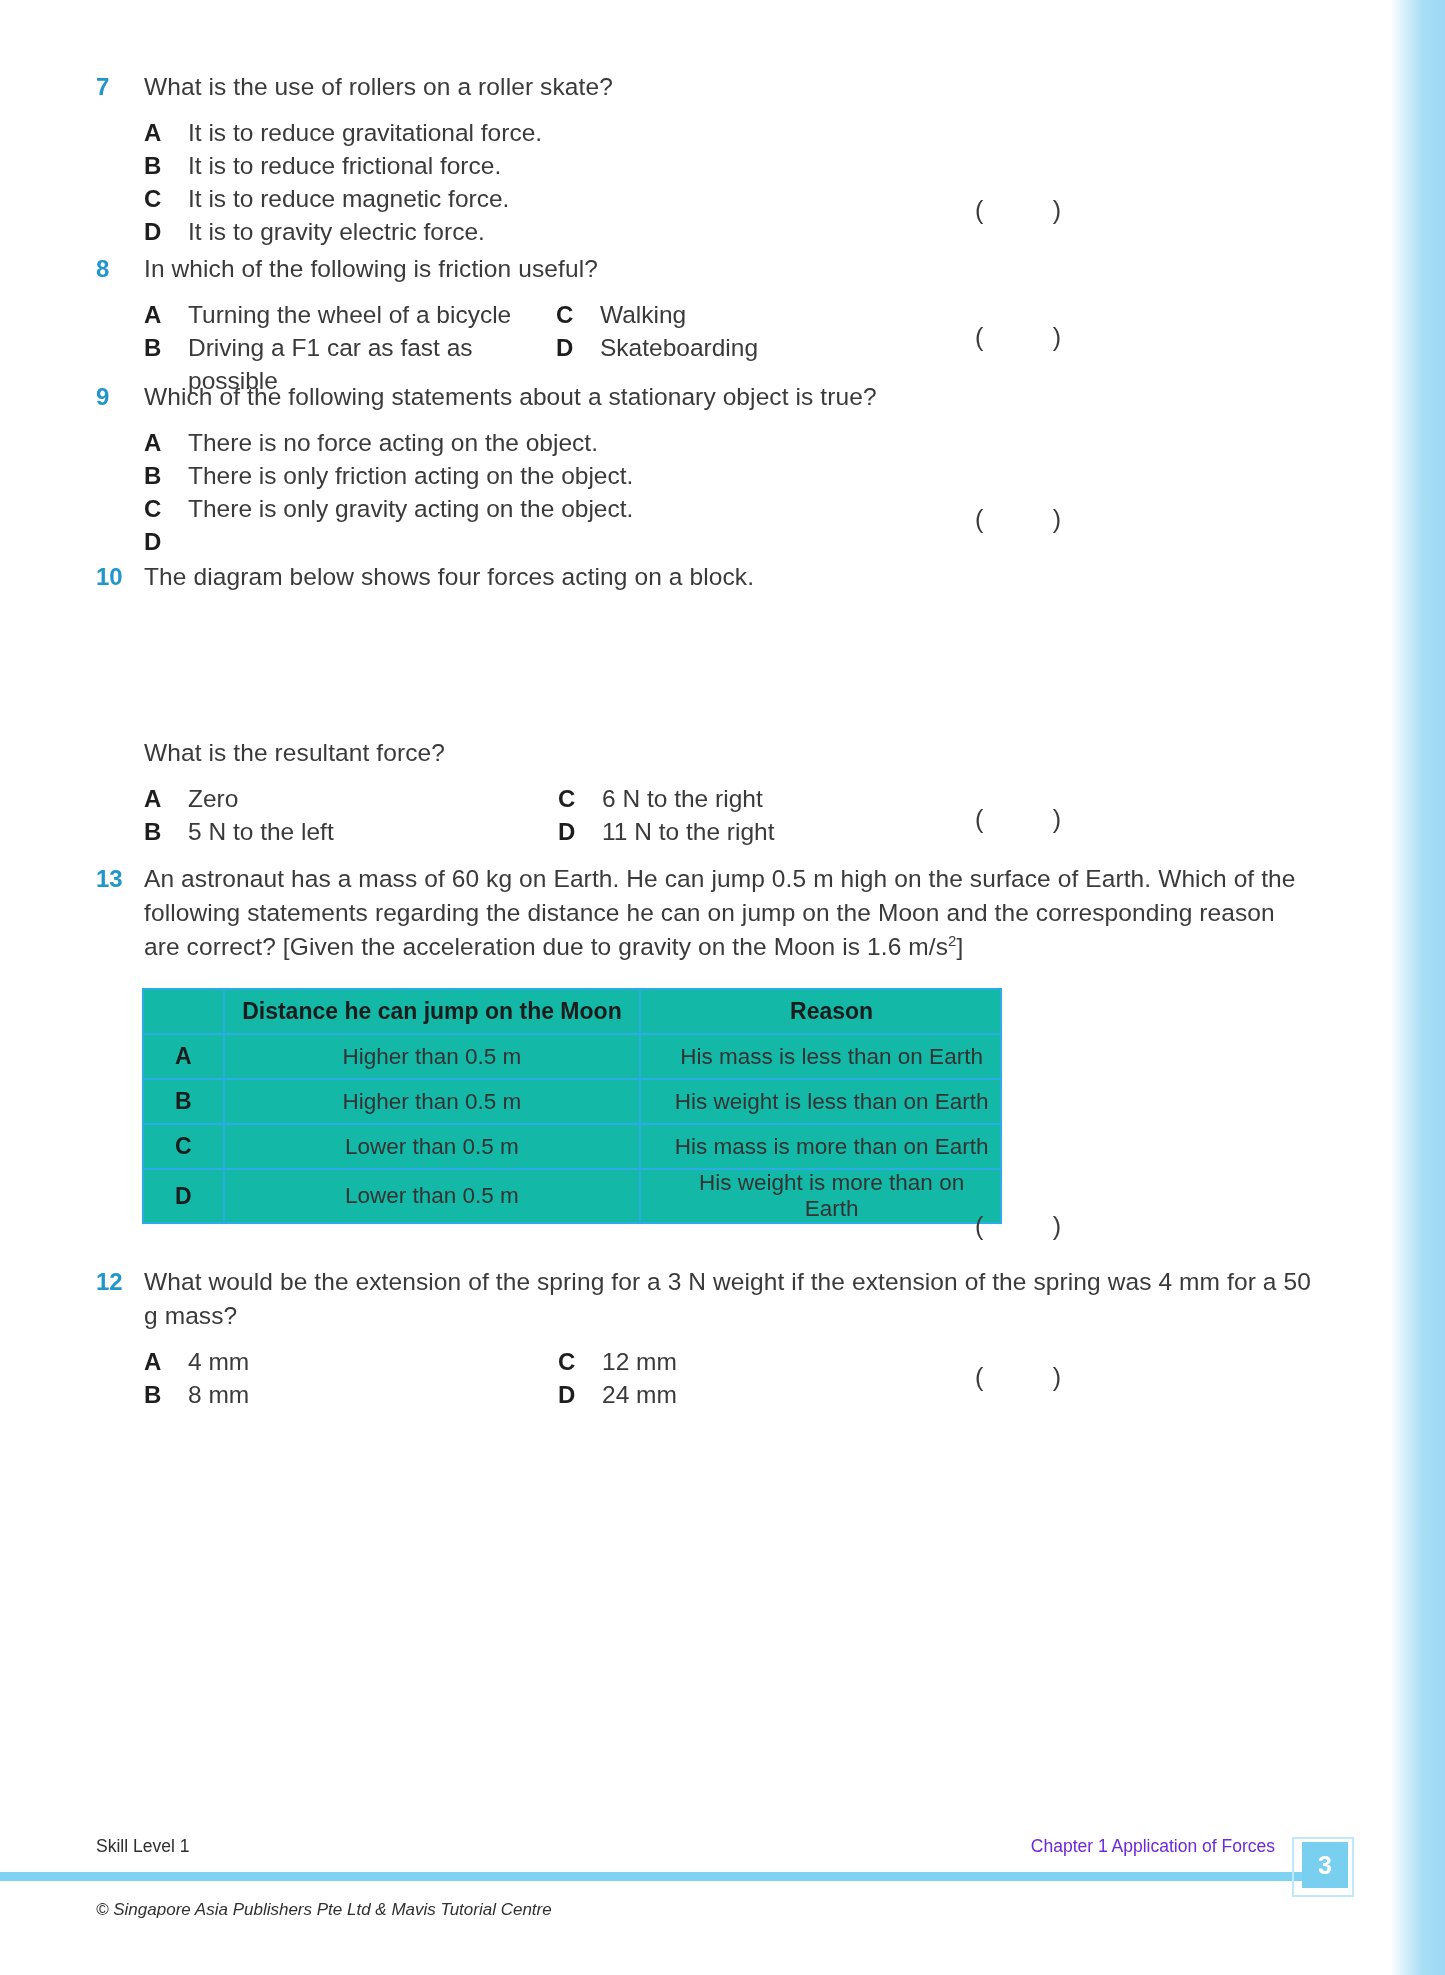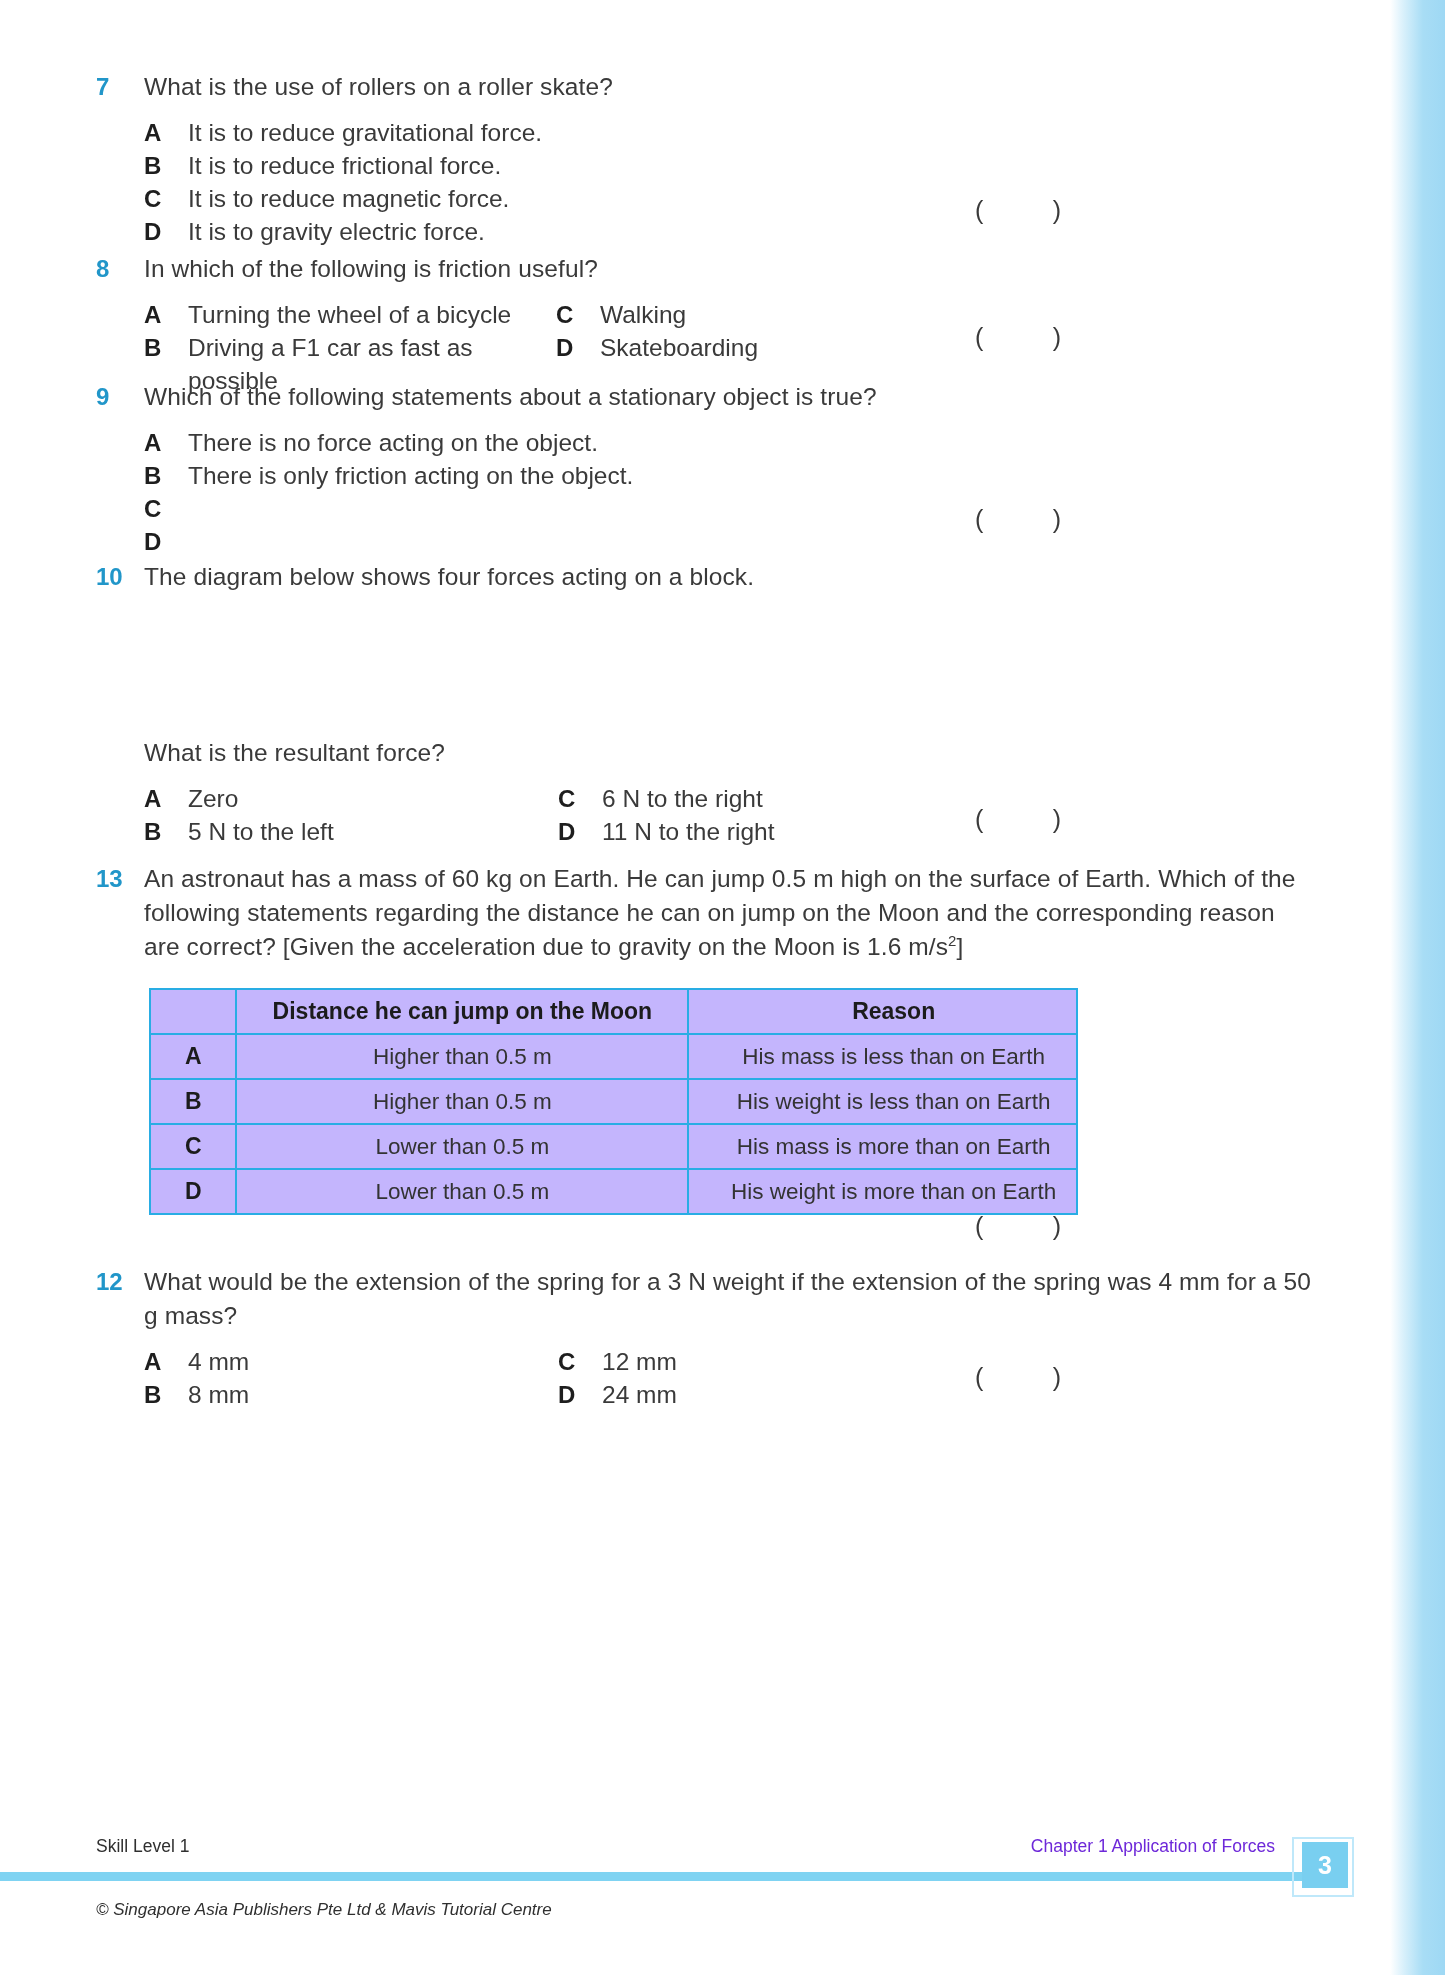--- a/index.html
+++ b/index.html
@@ -107,25 +107,25 @@
     left: 240px;
     top: 610px;
     width: 900px;
     height: 105px;
   }
   .force-svg { display: block; }
 
   
   .tbl {
     position: absolute;
-    left: 149px;
+    left: 142px;
     top: 988px;
-    width: 929px;
+    width: 860px;
     border-collapse: collapse;
-    background: #c4b5fd;
+    background: #14b8a6;
   }
   .tbl td, .tbl th {
     border: 2px solid #29ade4;
     height: 43px;
     font-size: 22.5px;
     color: #333;
     text-align: center;
     padding: 0 6px;
     font-weight: normal;
   }
@@ -275,20 +275,21 @@
         <div class="opt-row">
           <span class="opt-lbl">A</span>
           <span class="opt-txt">There is no force acting on the object.</span>
         </div>
         <div class="opt-row">
           <span class="opt-lbl">B</span>
           <span class="opt-txt">There is only friction acting on the object.</span>
         </div>
         <div class="opt-row">
           <span class="opt-lbl">C</span>
+          <span class="opt-txt">There is only gravity acting on the object.</span>
         </div>
         <div class="opt-row">
           <span class="opt-lbl">D</span>
         </div>
       </div>
     </div>
     <div class="brackets" style="left:975px; top:505px;">(          )</div>
 
     <div class="q" style="top:560px;">
       <div class="q-head">

